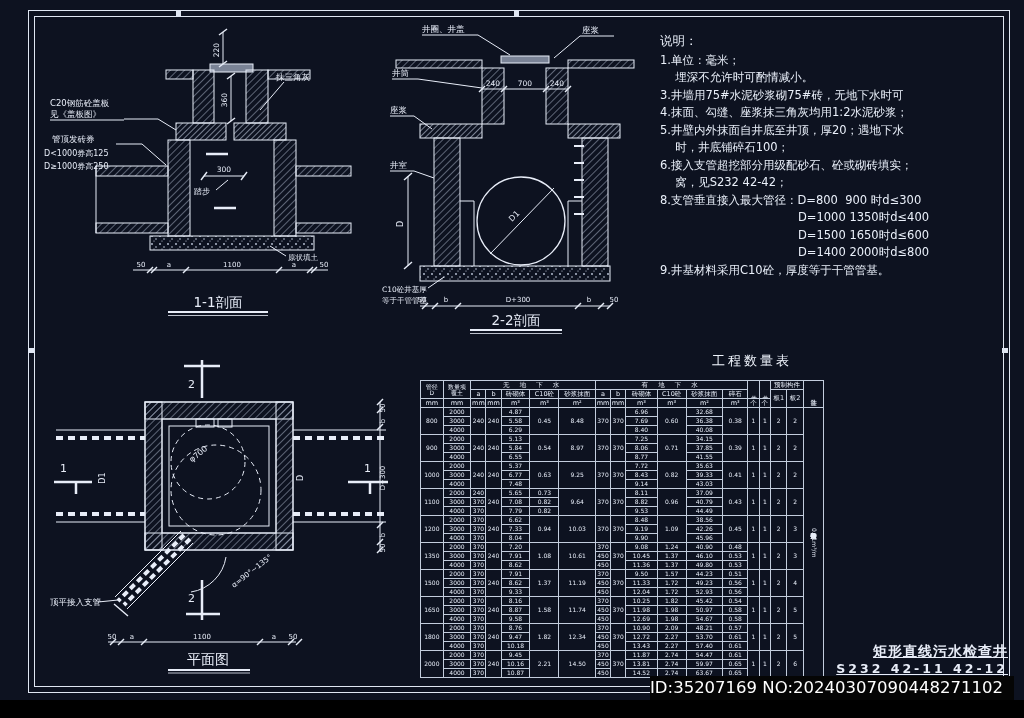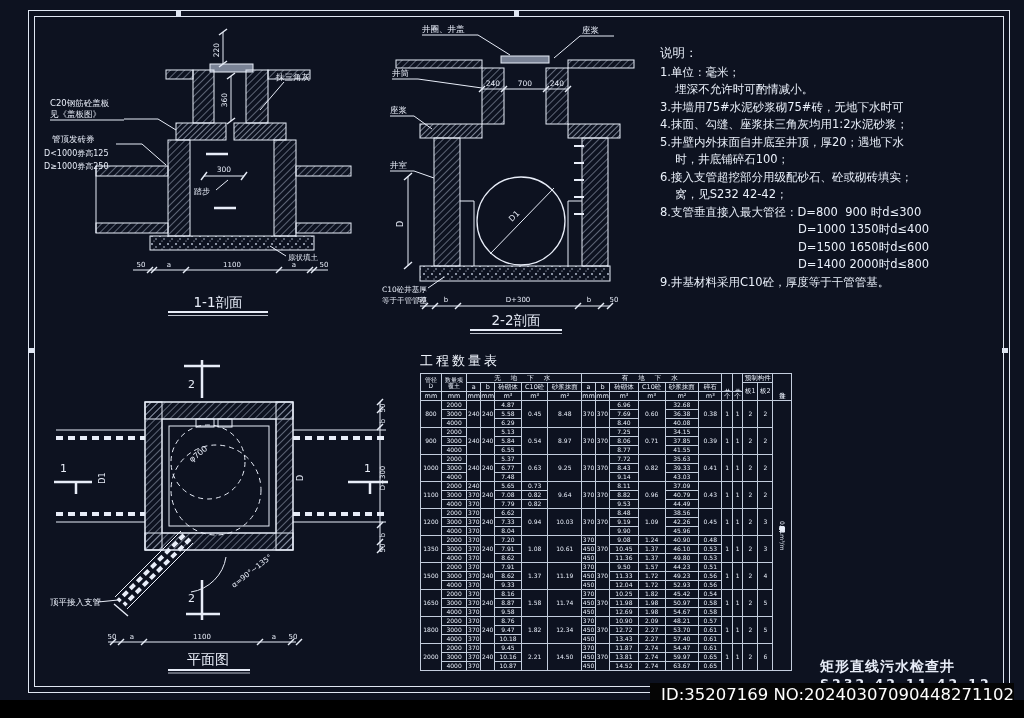--- a/index.html
+++ b/index.html
@@ -4,38 +4,38 @@
 <style>
   html,body{margin:0;padding:0;background:#0d1220;}
   .canvas{position:relative;width:1024px;height:718px;background:#0d1220;overflow:hidden;
           font-family:"DejaVu Sans",sans-serif;color:#e8edf8;}
   .frame{position:absolute;border:1px solid #dfe6f2;}
   .frame.outer{left:28px;top:10px;width:980px;height:681px;}
   .frame.inner{left:34px;top:16px;width:968px;height:669px;}
   .cmark{position:absolute;background:#dfe6f2;}
   svg{position:absolute;overflow:visible;}
   svg text{fill:#e8edf8;font-family:"DejaVu Sans",sans-serif;}
-  .notes{position:absolute;left:660px;top:44px;width:352px;font-size:11.5px;line-height:17.5px;color:#eaf0fa;}
+  .notes{position:absolute;left:660px;top:32px;width:352px;font-size:11.5px;line-height:17.5px;color:#eaf0fa;}
   .notes-heading{font-size:12.5px;margin-bottom:2px;}
   .note-line{white-space:pre;}
   .qtable{position:absolute;left:420px;top:352px;width:372px;}
-  .qtitle{text-align:left;font-size:13px;letter-spacing:3px;margin-bottom:3px;color:#eef3fb;}
-  table.qt{width:372px;border-collapse:collapse;table-layout:fixed;}
+  .qtitle{text-align:right;font-size:13px;letter-spacing:3px;margin-bottom:10px;color:#eef3fb;}
+  table.qt{width:404px;border-collapse:collapse;table-layout:fixed;}
   .qt th,.qt td{border:1px solid #c3cddd;font-weight:normal;font-size:6px;line-height:1.05;
       text-align:center;padding:0;height:8px;overflow:hidden;white-space:nowrap;color:#e8eef9;}
   .qt thead th{font-size:6.5px;}
   .qt .grp{letter-spacing:4px;}
   .qt .two{font-size:6px;line-height:1.0;}
   .vert{writing-mode:vertical-rl;text-orientation:upright;letter-spacing:0;}
   .vrem{writing-mode:vertical-rl;text-orientation:mixed;font-size:5.5px;letter-spacing:0;}
-  .titleblock{position:absolute;left:820px;top:658px;width:188px;text-align:left;}
+  .titleblock{position:absolute;left:820px;top:643px;width:188px;text-align:right;text-decoration:underline;}
   .tb-title{font-size:14px;font-weight:bold;letter-spacing:1px;}
   .tb-code{font-size:12.5px;font-weight:bold;letter-spacing:3px;}
   .idbar{position:absolute;left:650px;top:676px;width:364px;height:24px;background:#050505;
-         color:#ffffff;font-size:16.5px;line-height:24px;text-align:right;white-space:nowrap;margin-top:7px;}
+         color:#ffffff;font-size:16.5px;line-height:24px;text-align:left;white-space:nowrap;}
   .bottombar{position:absolute;left:0;top:700px;width:1024px;height:18px;background:#000000;}
   .watermark{position:absolute;left:8px;top:672px;font-size:27px;font-weight:bold;color:#ffffff;
              letter-spacing:1px;z-index:6;}
 </style>
 </head>
 <body>
 
 <div class="canvas">
 
   <div class="frame outer"></div>

